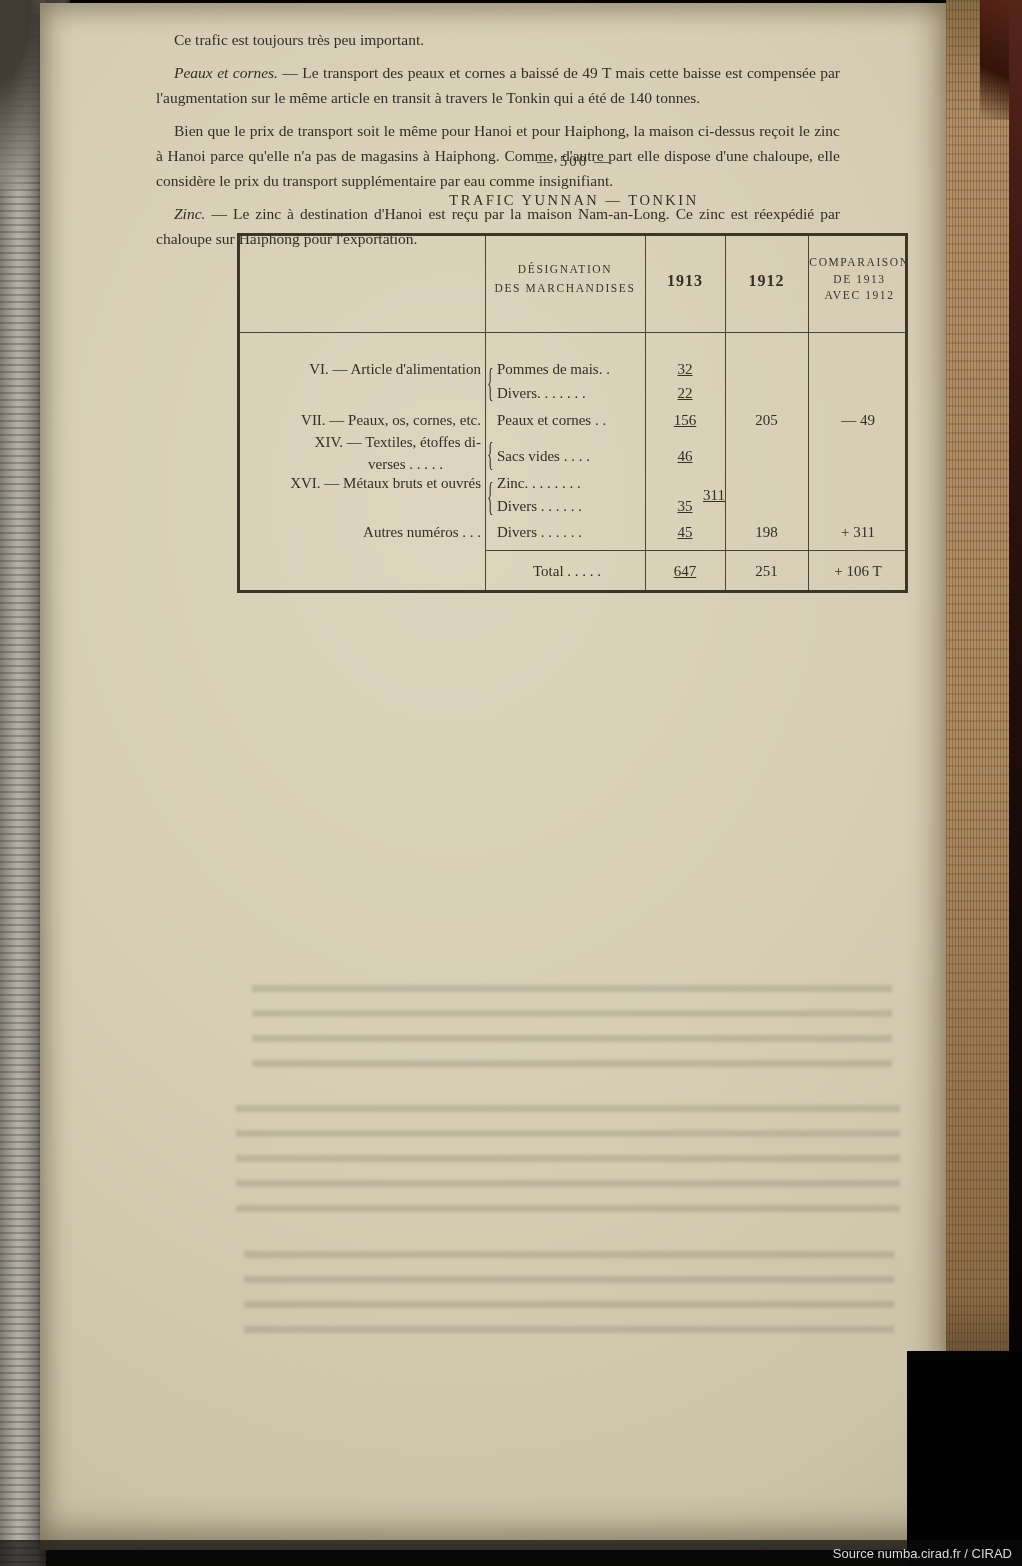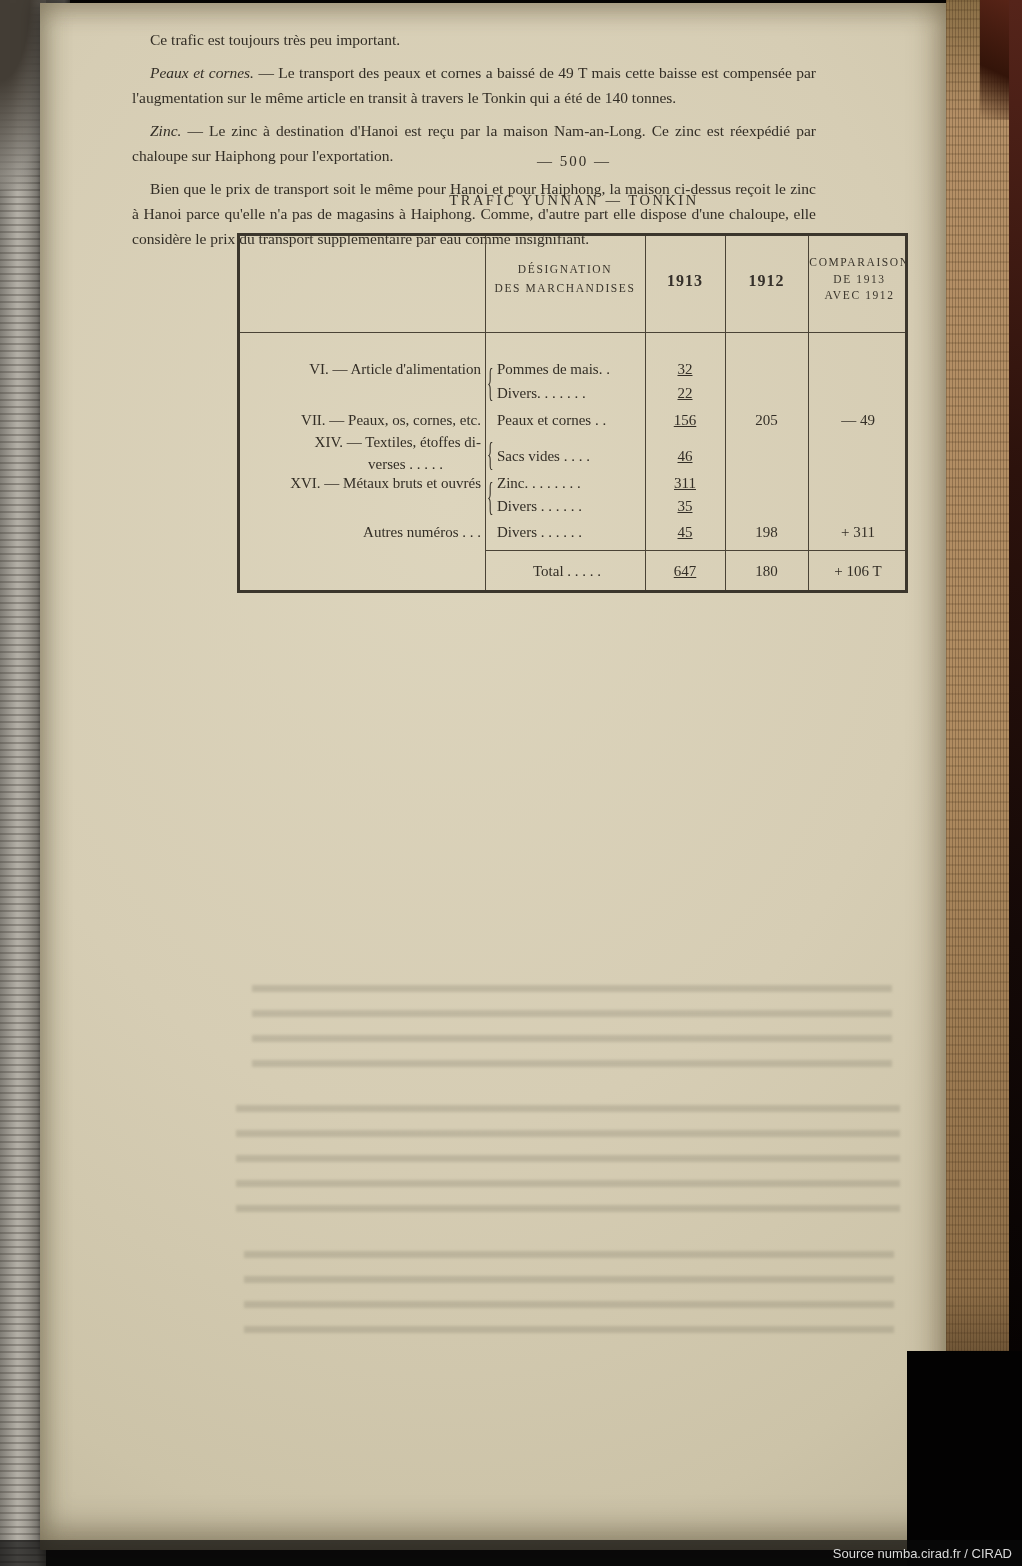--- a/index.html
+++ b/index.html
@@ -61,21 +61,21 @@
   .h4 { left:485px; width:83px; }
   .h5 { left:568px; width:103px; top:18px; line-height:16.5px; }
 
   .c-nom  { left:4px;   width:237px; text-align:right; }
   .c-des  { left:257px; width:146px; text-align:left; }
   .c-y1   { left:405px; width:80px;  text-align:center;text-decoration:underline; }
   .c-y2   { left:485px; width:83px;  text-align:center; }
   .c-comp { left:568px; width:100px; text-align:center; white-space:pre; }
   .brace  { position:absolute; left:247px; font-size:15px; transform-origin:top left; color:#3a352c; }
 
-  .lower { margin:24px 0 0 92px; width:684px; }
+  .lower { margin:24px 0 0 116px; width:684px; }
   .lower p { font-size:15.5px; line-height:25px; text-align:justify; margin-top:8px; }
   .lower p.first { text-indent:18px; margin-top:0; }
   .lower p.ind { text-indent:18px; }
   .lead { font-style:italic; }
 
   
   .ghost { position:absolute; filter:blur(1.8px); opacity:0.45; pointer-events:none;
     background:repeating-linear-gradient(180deg, rgba(108,103,86,0.5) 0 7px, transparent 7px 25px); }
   .g1 { left:212px; top:982px;  width:640px; height:98px; }
   .g2 { left:196px; top:1102px; width:664px; height:122px; }
@@ -141,43 +141,43 @@
         <div class="cell c-comp" style="top:173px;">—    49</div>
 
         <div class="cell c-nom" style="top:195px;">XIV. — Textiles, étoffes di-</div>
 
         <div class="cell c-nom" style="top:217px; padding-right:38px;">verses . . . . .</div>
         <div class="cell c-des" style="top:209px;">Sacs vides . . . .</div>
         <div class="cell c-y1" style="top:209px;">46</div>
 
         <div class="cell c-nom" style="top:236px;">XVI. — Métaux bruts et ouvrés</div>
         <div class="cell c-des" style="top:236px;">Zinc. . . . . . . .</div>
-        <div class="cell c-y1" style="top:236px;">311</div>
+        <div class="cell c-y1" style="top:248px;text-align:right;">311</div>
 
         <div class="cell c-des" style="top:259px;">Divers . . . . . .</div>
         <div class="cell c-y1" style="top:259px;">35</div>
 
         <div class="cell c-nom" style="top:285px;">Autres numéros . . .</div>
         <div class="cell c-des" style="top:285px;">Divers . . . . . .</div>
         <div class="cell c-y1" style="top:285px;">45</div>
         <div class="cell c-y2" style="top:285px;">198</div>
         <div class="cell c-comp" style="top:285px;">+    311</div>
 
         <div class="cell" style="top:324px; left:293px; width:120px; text-align:left;">Total . . . . .</div>
         <div class="cell c-y1" style="top:324px;">647</div>
-        <div class="cell c-y2" style="top:324px;">180</div>
+        <div class="cell c-y2" style="top:324px;">251</div>
         <div class="cell c-comp" style="top:324px;">+    106 T</div>
       </div>
     </div>
 
     <div class="lower">
       <p class="first">Ce trafic est toujours très peu important.</p>
       <p class="ind"><span class="lead">Peaux et cornes.</span><span> — Le transport des peaux et cornes a baissé de 49 T mais cette baisse est compensée par l'augmentation sur le même article en transit à travers le Tonkin qui a été de 140 tonnes.</span></p>
+      <p class="ind">Bien que le prix de transport soit le même pour Hanoi et pour Haiphong, la maison ci-dessus reçoit le zinc à Hanoi parce qu'elle n'a pas de magasins à Haiphong. Comme, d'autre part elle dispose d'une chaloupe, elle considère le prix du transport supplémentaire par eau comme insignifiant.</p>
       <p class="ind"><span class="lead">Zinc.</span><span> — Le zinc à destination d'Hanoi est reçu par la maison Nam-an-Long. Ce zinc est réexpédié par chaloupe sur Haiphong pour l'exportation.</span></p>
-      <p class="ind">Bien que le prix de transport soit le même pour Hanoi et pour Haiphong, la maison ci-dessus reçoit le zinc à Hanoi parce qu'elle n'a pas de magasins à Haiphong. Comme, d'autre part elle dispose d'une chaloupe, elle considère le prix du transport supplémentaire par eau comme insignifiant.</p>
     </div>
 
     <div class="ghost g1"></div>
     <div class="ghost g2"></div>
     <div class="ghost g3"></div>
   </div>
 
   <div class="fore-edge"></div>
   <div class="cover-top-right"></div>
   <div class="cover-sliver"></div>

